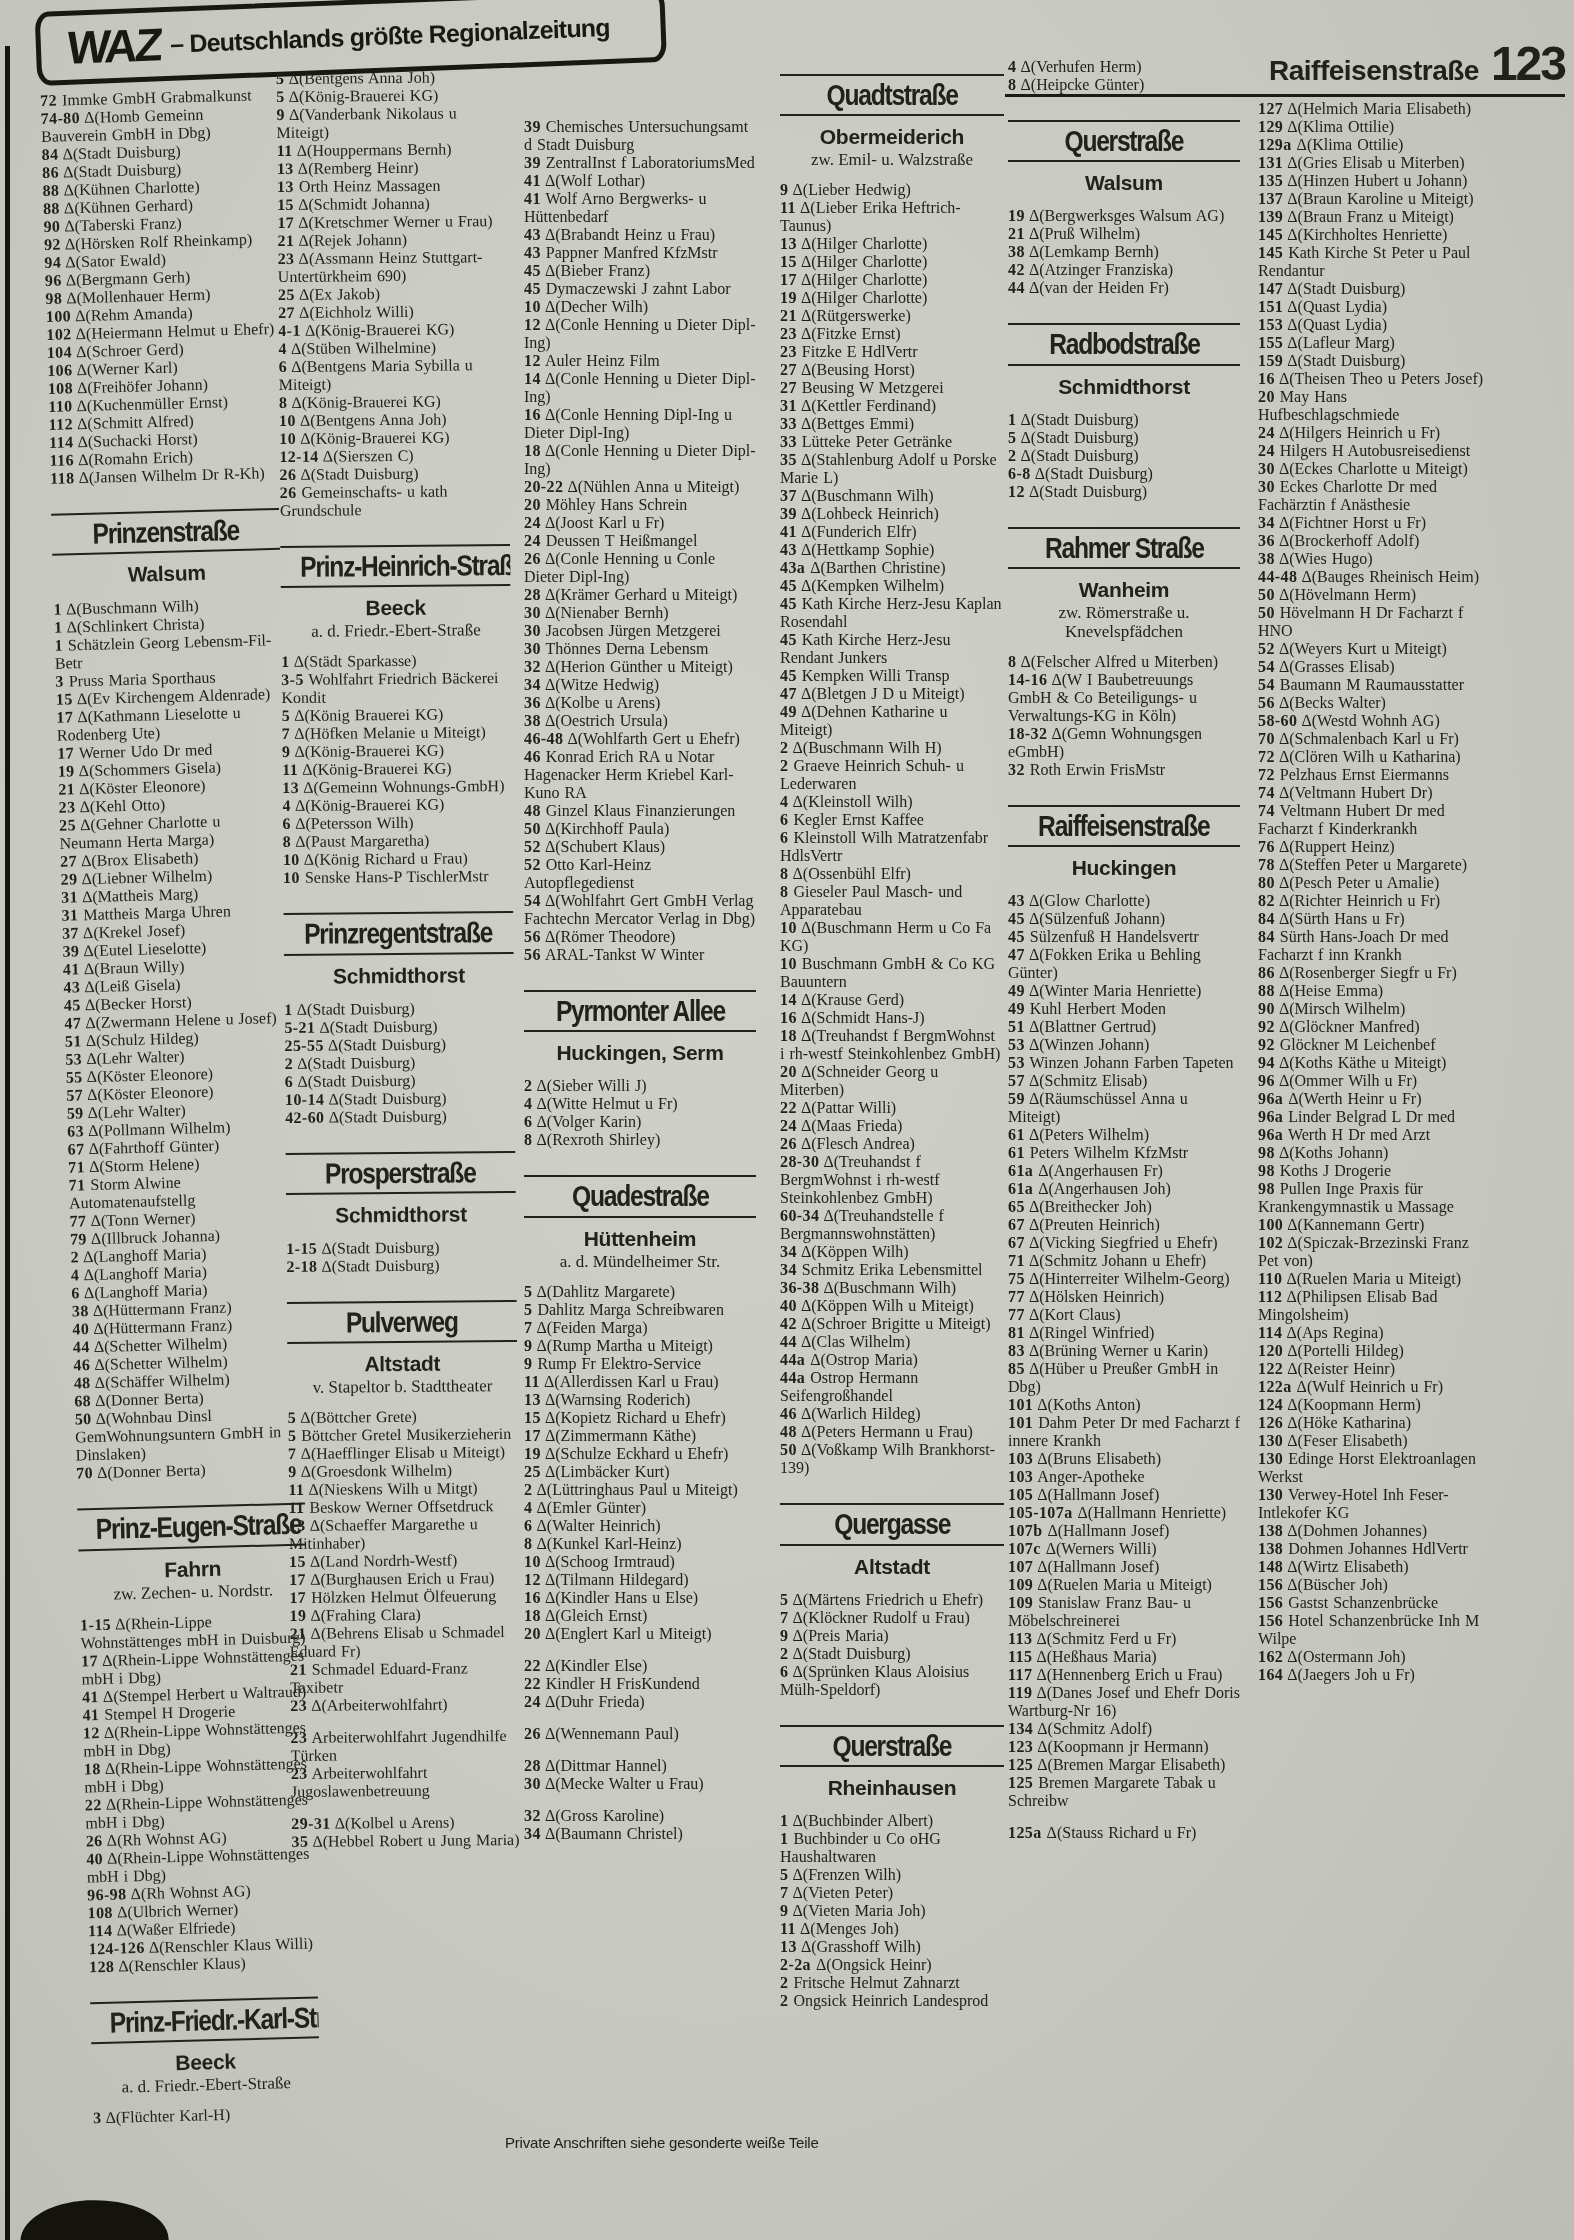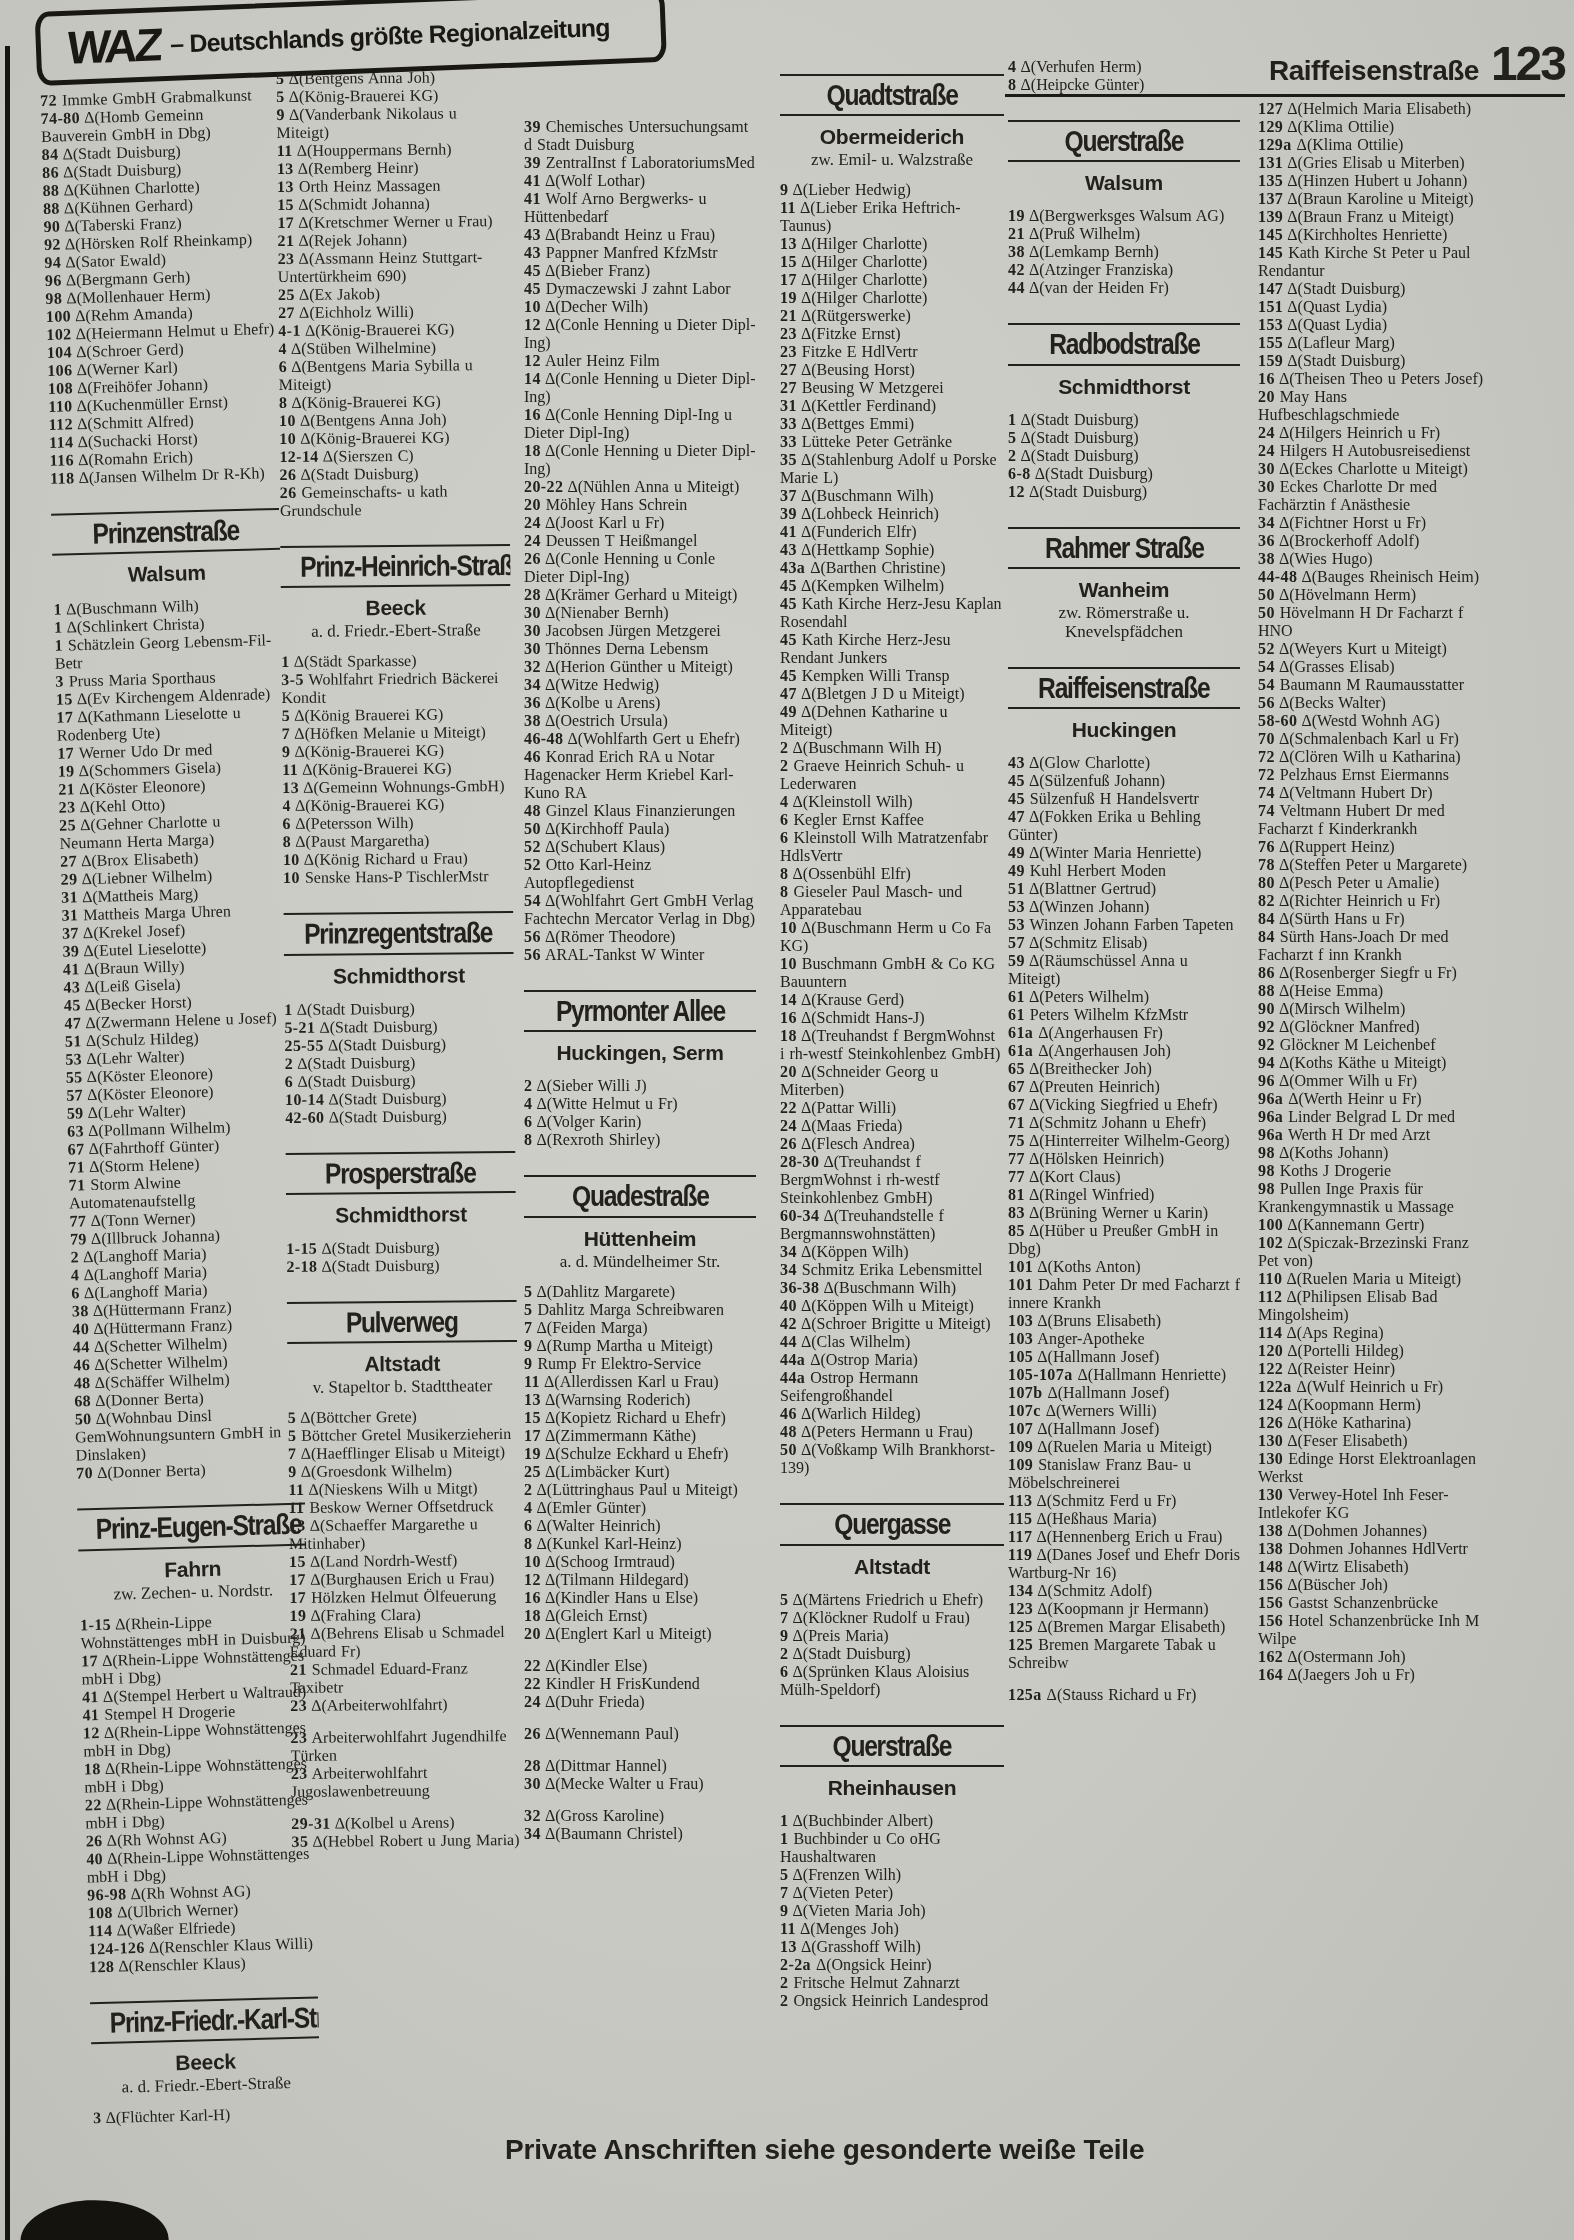--- a/index.html
+++ b/index.html
@@ -41,21 +41,21 @@
   .sect{margin:26px 0 12px 0;text-align:center;}
   .sect .rule{border-top:2px solid #23211b;height:0;}
   .sect-title{display:inline-block;font-family:"Liberation Sans",sans-serif;font-weight:bold;
               font-size:29px;line-height:1.25;letter-spacing:-1.5px;transform:scaleX(.85);
               white-space:nowrap;margin:1px 0;}
   .sub{font-family:"Liberation Sans",sans-serif;font-weight:bold;font-size:21px;
        letter-spacing:-0.3px;margin-top:9px;}
   .note{font-size:17px;line-height:19px;margin-top:1px;}
   
   .footer{position:absolute;left:505px;top:2134px;font-family:"Liberation Sans",sans-serif;
-          font-weight:bold;font-size:28px;letter-spacing:-0.2px;}
+          font-weight:normal;font-size:15px;letter-spacing:-0.2px;}
 </style>
 </head>
 <body>
 
 <div class="page">
   <div class="edge-line"></div>
   <div class="corner-blob"></div>
 
   <div class="masthead">
     <span class="waz">WAZ</span>
@@ -410,20 +410,26 @@
       </div>
       <div class="sect"><div class="rule"></div><div class="sect-title">Radbodstraße</div><div class="rule"></div><div class="sub">Schmidthorst</div></div>
       <div class="entries">
         <p class="entry"><b class="num">1</b> Δ(Stadt Duisburg)</p>
         <p class="entry"><b class="num">5</b> Δ(Stadt Duisburg)</p>
         <p class="entry"><b class="num">2</b> Δ(Stadt Duisburg)</p>
         <p class="entry"><b class="num">6-8</b> Δ(Stadt Duisburg)</p>
         <p class="entry"><b class="num">12</b> Δ(Stadt Duisburg)</p>
       </div>
       <div class="sect"><div class="rule"></div><div class="sect-title">Rahmer Straße</div><div class="rule"></div><div class="sub">Wanheim</div><div class="note">zw. Römerstraße u. Knevelspfädchen</div></div>
+      <div class="entries">
+        <p class="entry"><b class="num">8</b> Δ(Felscher Alfred u Miterben)</p>
+        <p class="entry"><b class="num">14-16</b> Δ(W I Baubetreuungs GmbH &amp; Co Beteiligungs- u Verwaltungs-KG in Köln)</p>
+        <p class="entry"><b class="num">18-32</b> Δ(Gemn Wohnungsgen eGmbH)</p>
+        <p class="entry"><b class="num">32</b> Roth Erwin FrisMstr</p>
+      </div>
       <div class="sect"><div class="rule"></div><div class="sect-title">Raiffeisenstraße</div><div class="rule"></div><div class="sub">Huckingen</div></div>
       <div class="entries">
         <p class="entry"><b class="num">43</b> Δ(Glow Charlotte)</p>
         <p class="entry"><b class="num">45</b> Δ(Sülzenfuß Johann)</p>
         <p class="entry"><b class="num">45</b> Sülzenfuß H Handelsvertr</p>
         <p class="entry"><b class="num">47</b> Δ(Fokken Erika u Behling Günter)</p>
         <p class="entry"><b class="num">49</b> Δ(Winter Maria Henriette)</p>
         <p class="entry"><b class="num">49</b> Kuhl Herbert Moden</p>
         <p class="entry"><b class="num">51</b> Δ(Blattner Gertrud)</p>
         <p class="entry"><b class="num">53</b> Δ(Winzen Johann)</p>

